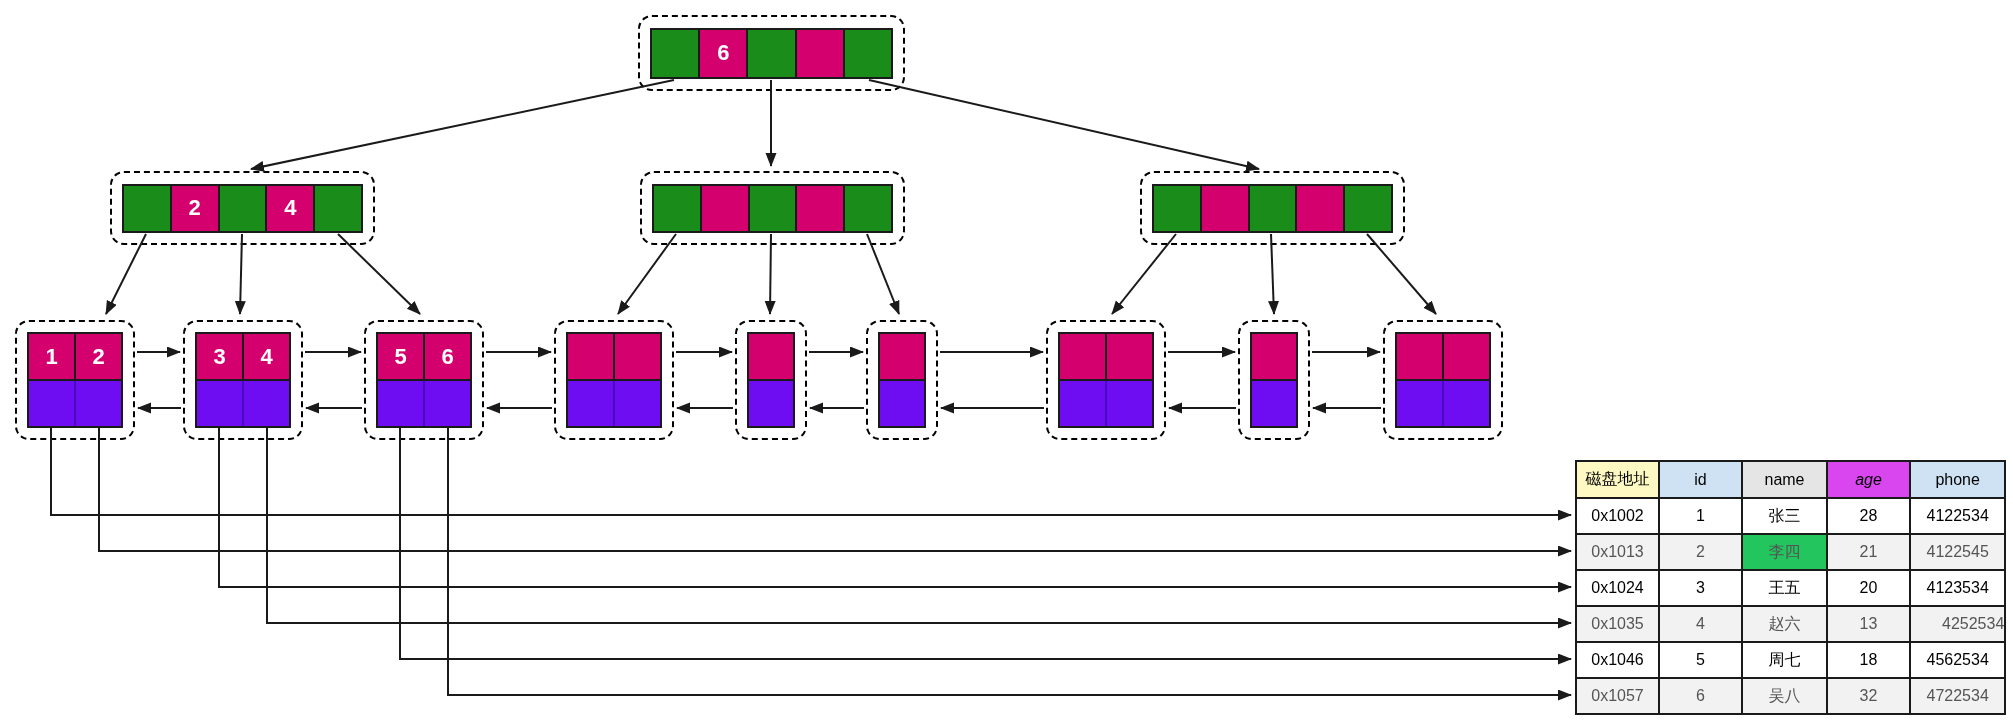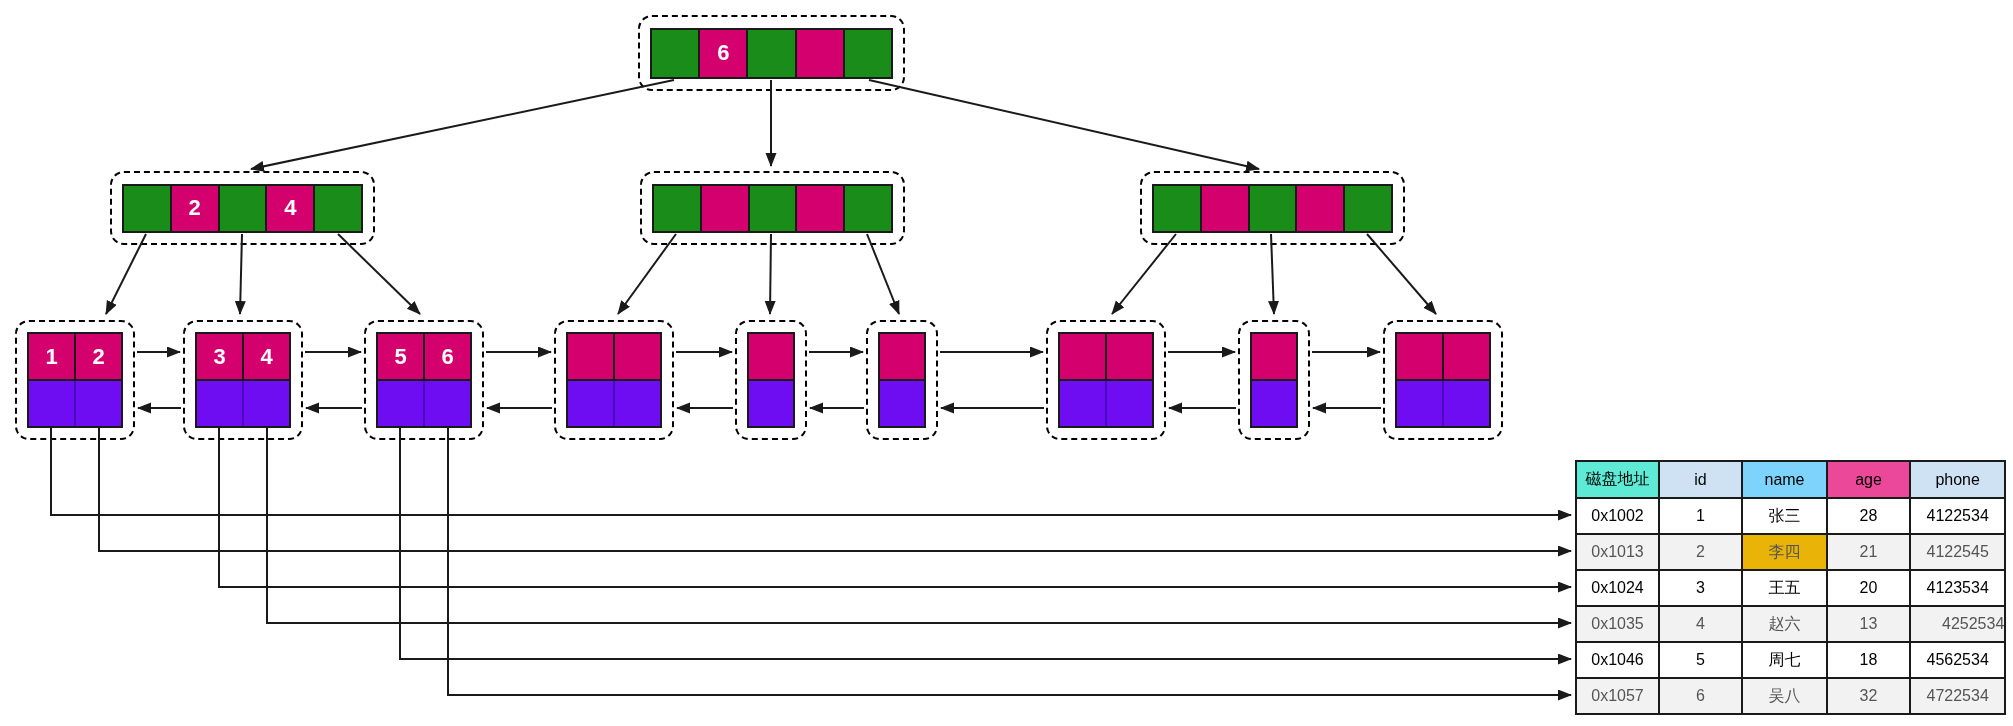--- a/index.html
+++ b/index.html
@@ -305,39 +305,39 @@
   <table class="rec-table">
     <colgroup>
       <col style="width:83px">
         <col style="width:83px">
         <col style="width:85px">
       <col style="width:83px">
         <col style="width:78px">
     </colgroup>
     <thead>
       <tr>
-        <th style="background: #5eead4;">磁盘地址</th>
+        <th style="background: #fef9c3;">磁盘地址</th>
         <th style="background: rgb(207, 226, 243); text-align: center;">id</th>
-        <th style="background: #7dd3fc; margin-left: 48px;">name</th>
-        <th style="background: #ec4899;">age</th>
+        <th style="background: #e5e5e5; margin-left: 48px;">name</th>
+        <th style="background: #d946ef; font-style: italic;">age</th>
         <th style="background: rgb(207, 226, 243);">phone</th>
       </tr>
     </thead>
     <tbody>
       <tr>
         <td>0x1002</td>
         <td>1</td>
         <td>张三</td>
         <td>28</td>
         <td>4122534</td>
       </tr>
       <tr class="alt">
         <td style="background: rgb(242, 242, 242);">0x1013</td>
         <td style="background: rgb(242, 242, 242);">2</td>
-        <td style="background: #eab308;">李四</td>
+        <td style="background: #22c55e;">李四</td>
         <td style="background: rgb(242, 242, 242);">21</td>
         <td style="background: rgb(242, 242, 242);">4122545</td>
       </tr>
       <tr>
         <td>0x1024</td>
         <td>3</td>
         <td>王五</td>
         <td>20</td>
         <td>4123534</td>
       </tr>

